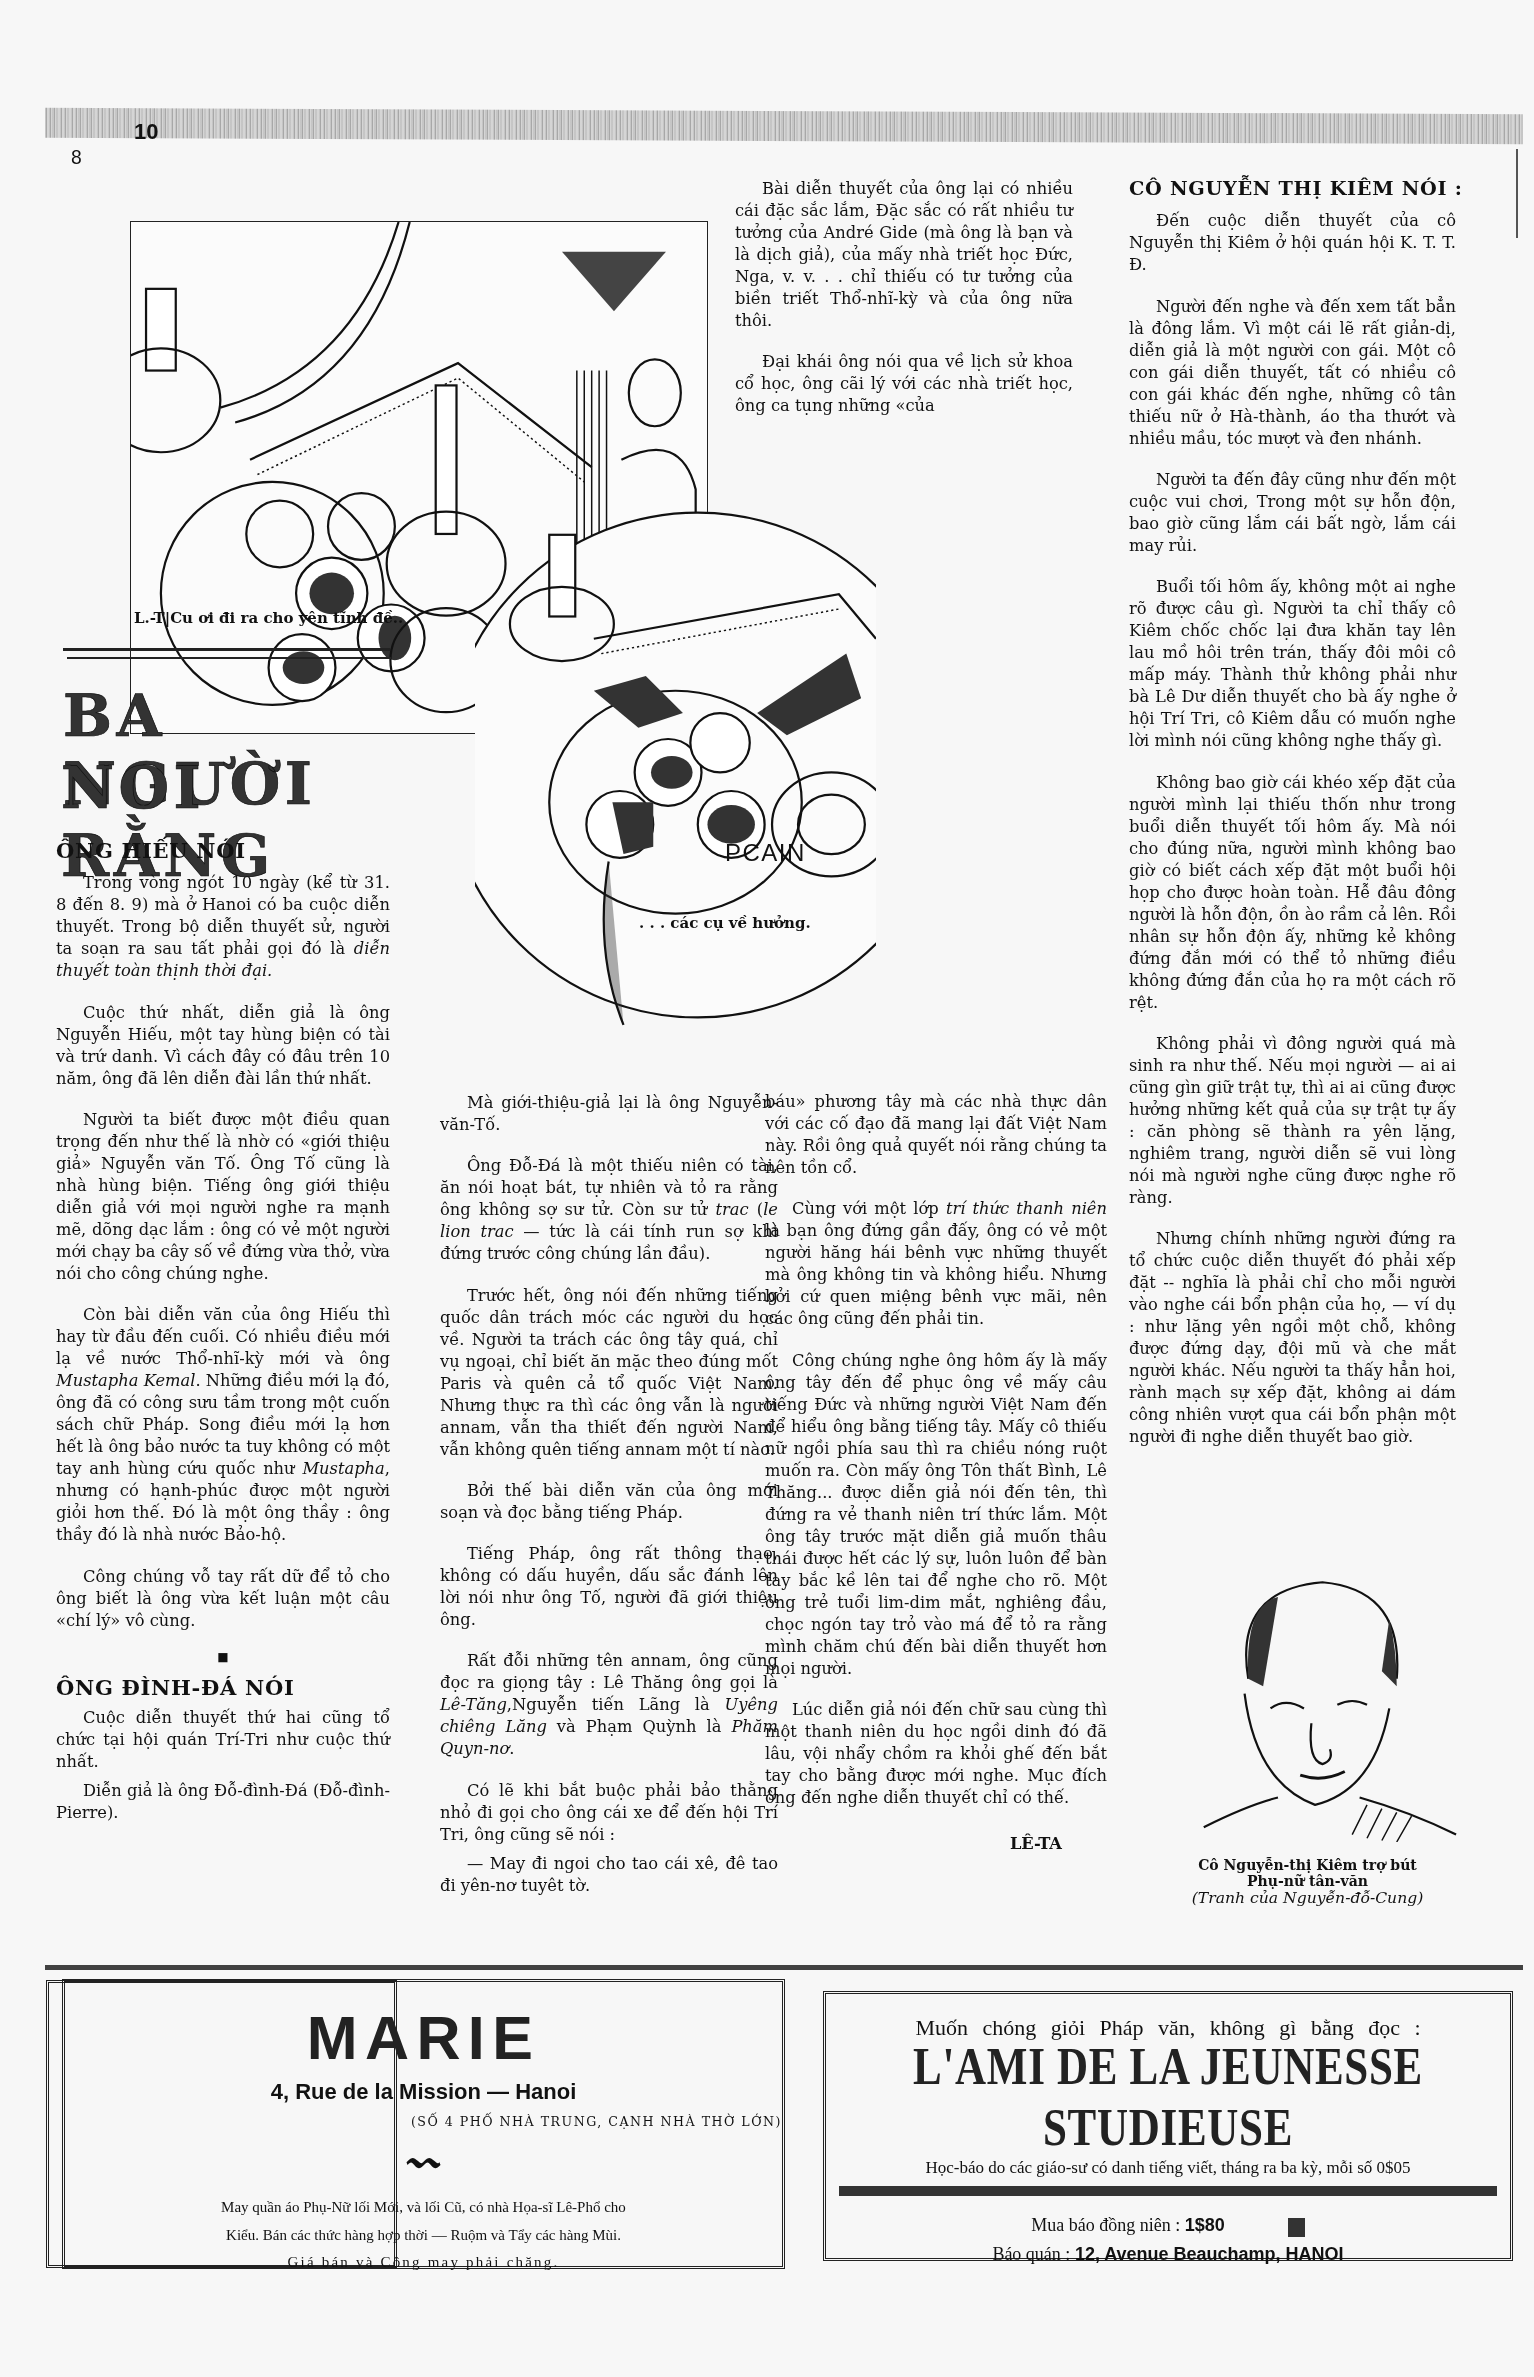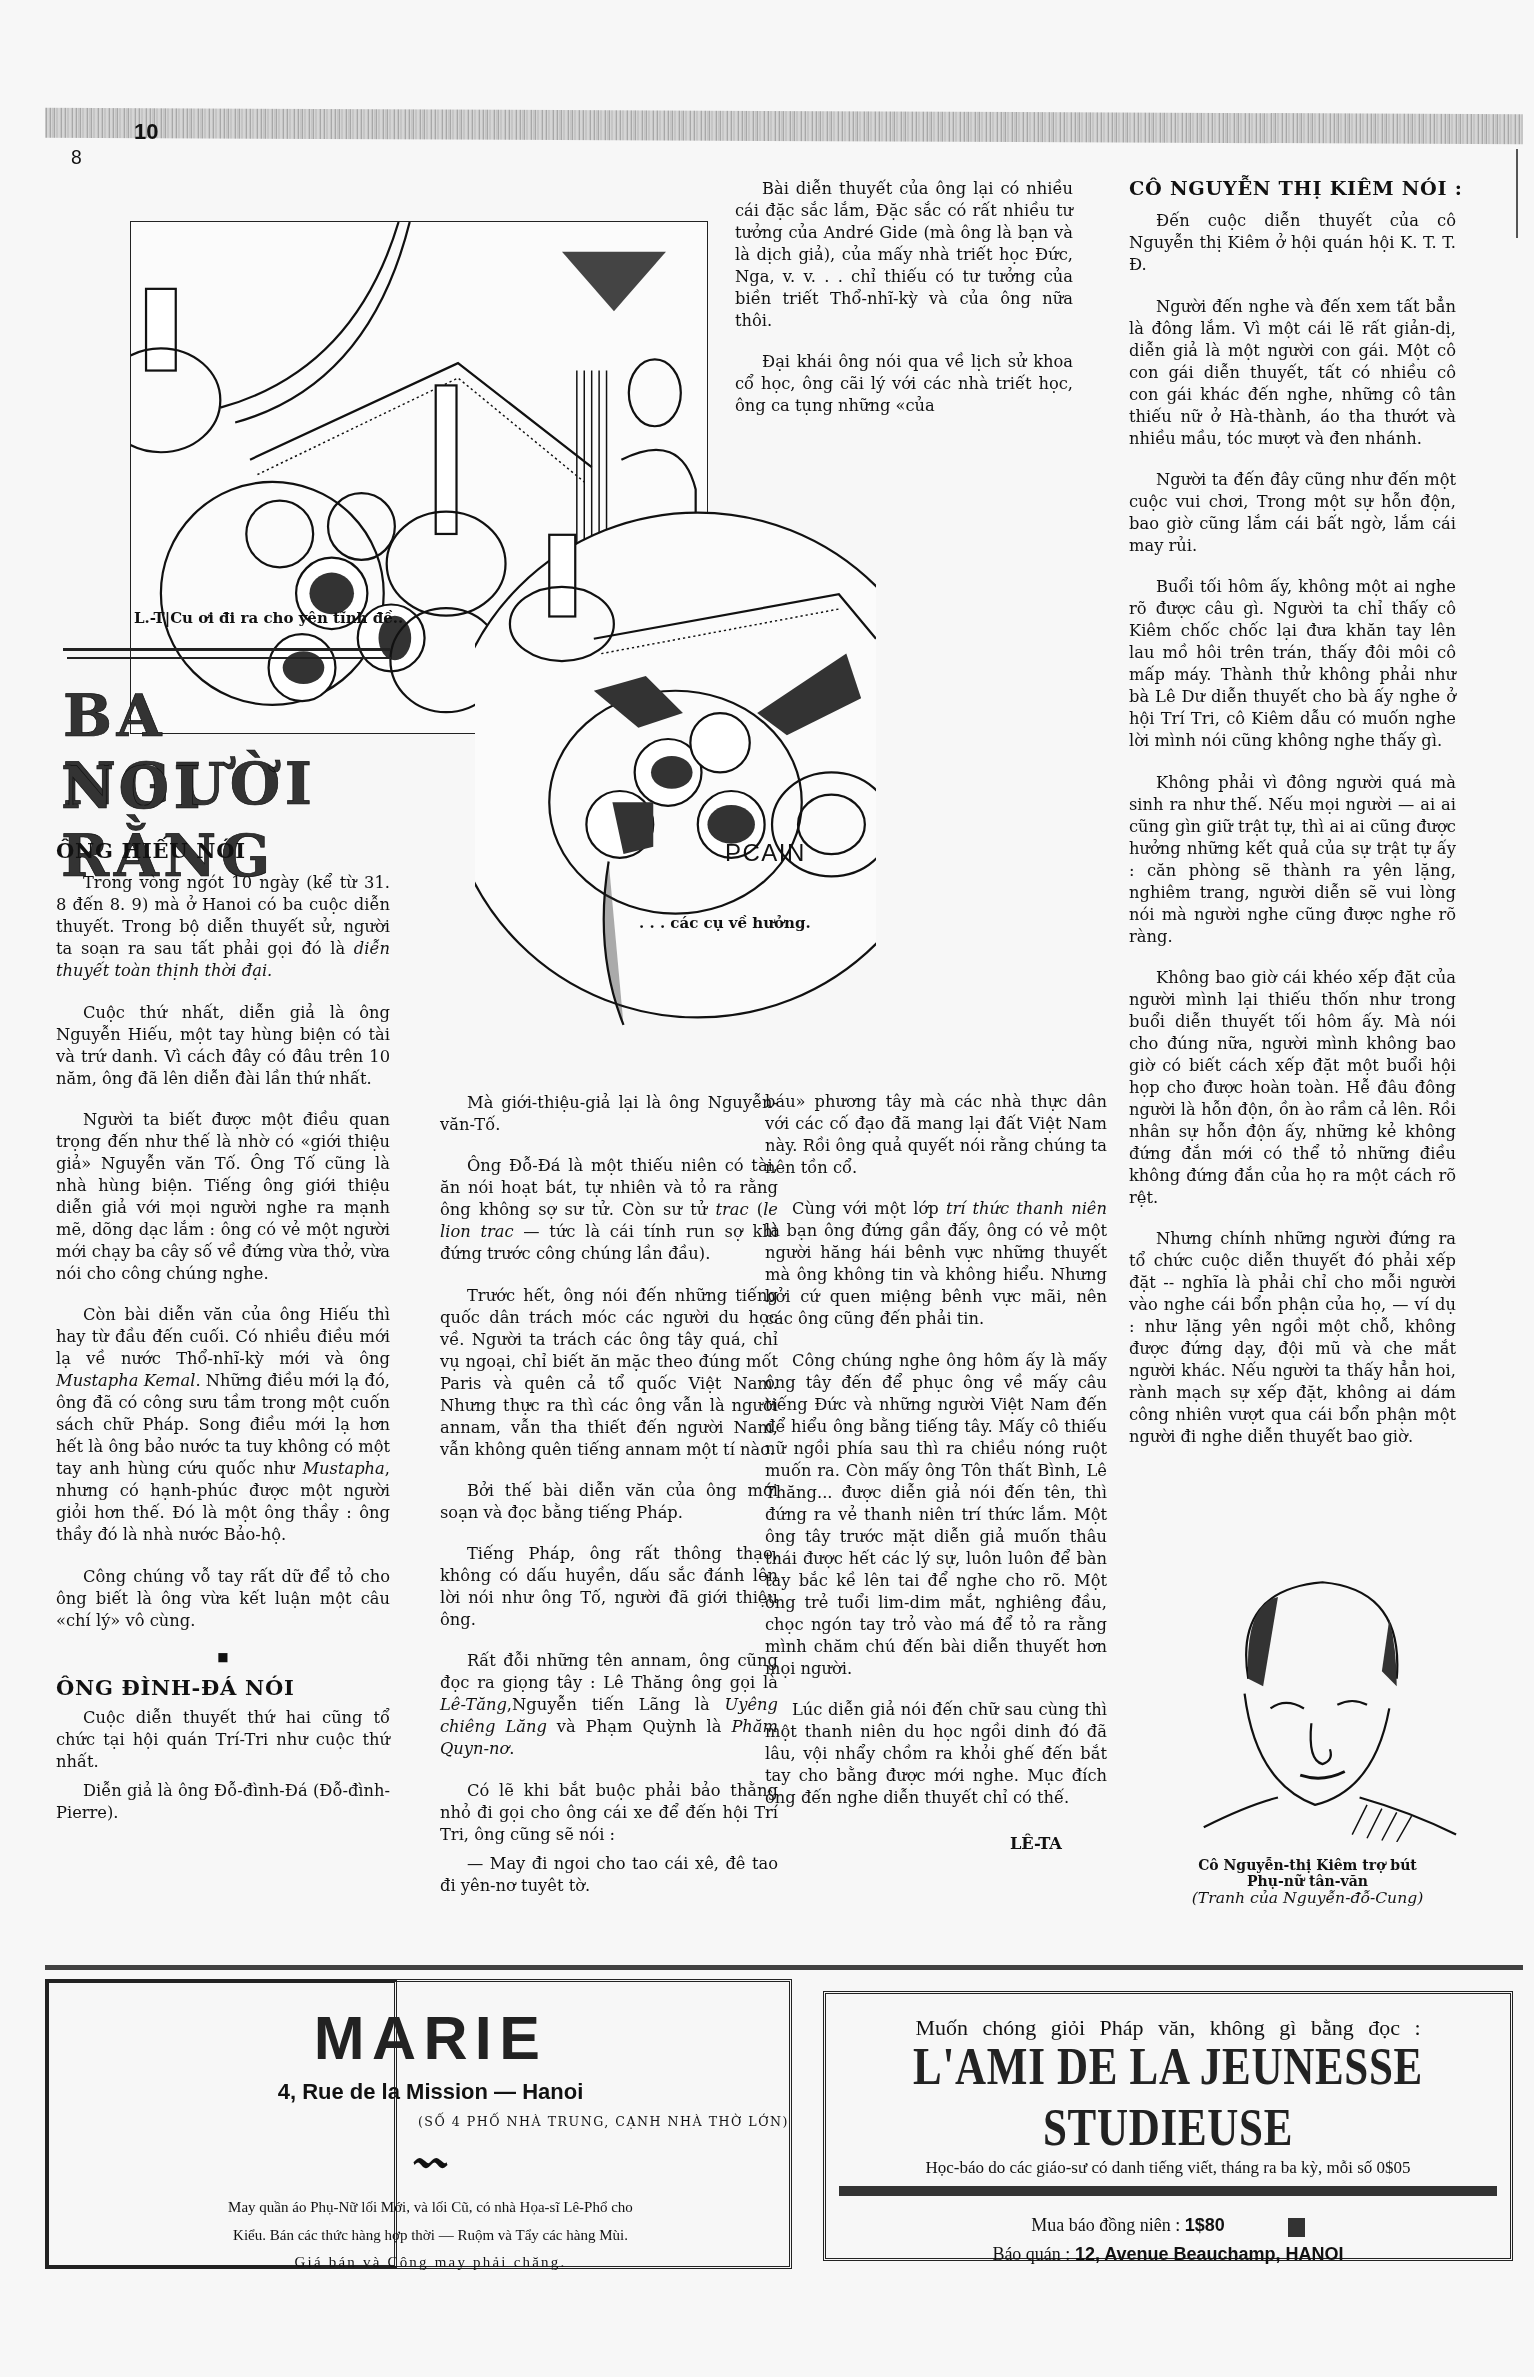--- a/index.html
+++ b/index.html
@@ -136,22 +136,22 @@
   <p>Lúc diễn giả nói đến chữ sau cùng thì một thanh niên du học ngồi dinh đó đã lâu, vội nhẩy chồm ra khỏi ghế đến bắt tay cho bằng được mới nghe. Mục đích ông đến nghe diễn thuyết chỉ có thế.</p>
   <div style="text-align:right; font-weight:bold; padding-right:45px;margin-top:24px;">LÊ-TA</div>
 </div>
 
 <div class="abs col" style="left:1129px; top:178px; width:327px;">
   <div class="subhead" style="font-size:19.3px; margin-bottom:10.4px; white-space:nowrap;">CÔ NGUYỄN THỊ KIÊM NÓI :</div>
   <p>Đến cuộc diễn thuyết của cô Nguyễn thị Kiêm ở hội quán hội K. T. T. Đ.</p>
   <p>Người đến nghe và đến xem tất bẳn là đông lắm. Vì một cái lẽ rất giản-dị, diễn giả là một người con gái. Một cô con gái diễn thuyết, tất có nhiều cô con gái khác đến nghe, những cô tân thiếu nữ ở Hà-thành, áo tha thướt và nhiều mầu, tóc mượt và đen nhánh.</p>
   <p>Người ta đến đây cũng như đến một cuộc vui chơi, Trong một sự hỗn độn, bao giờ cũng lắm cái bất ngờ, lắm cái may rủi.</p>
   <p>Buổi tối hôm ấy, không một ai nghe rõ được câu gì. Người ta chỉ thấy cô Kiêm chốc chốc lại đưa khăn tay lên lau mồ hôi trên trán, thấy đôi môi cô mấp máy. Thành thử không phải như bà Lê Dư diễn thuyết cho bà ấy nghe ở hội Trí Tri, cô Kiêm dẫu có muốn nghe lời mình nói cũng không nghe thấy gì.</p>
+  <p>Không bao giờ cái khéo xếp đặt của người mình lại thiếu thốn như trong buổi diễn thuyết tối hôm ấy. Mà nói cho đúng nữa, người mình không bao giờ có biết cách xếp đặt một buổi hội họp cho được hoàn toàn. Hễ đâu đông người là hỗn độn, ồn ào rầm cả lên. Rồi nhân sự hỗn độn ấy, những kẻ không đứng đắn mới có thể tỏ những điều không đứng đắn của họ ra một cách rõ rệt.</p>
   <p>Không phải vì đông người quá mà sinh ra như thế. Nếu mọi người — ai ai cũng gìn giữ trật tự, thì ai ai cũng được hưởng những kết quả của sự trật tự ấy : căn phòng sẽ thành ra yên lặng, nghiêm trang, người diễn sẽ vui lòng nói mà người nghe cũng được nghe rõ ràng.</p>
-  <p>Không bao giờ cái khéo xếp đặt của người mình lại thiếu thốn như trong buổi diễn thuyết tối hôm ấy. Mà nói cho đúng nữa, người mình không bao giờ có biết cách xếp đặt một buổi hội họp cho được hoàn toàn. Hễ đâu đông người là hỗn độn, ồn ào rầm cả lên. Rồi nhân sự hỗn độn ấy, những kẻ không đứng đắn mới có thể tỏ những điều không đứng đắn của họ ra một cách rõ rệt.</p>
   <p>Nhưng chính những người đứng ra tổ chức cuộc diễn thuyết đó phải xếp đặt -- nghĩa là phải chỉ cho mỗi người vào nghe cái bổn phận của họ, — ví dụ : như lặng yên ngồi một chỗ, không được đứng dạy, đội mũ và che mắt người khác. Nếu người ta thấy hẳn hoi, rành mạch sự xếp đặt, không ai dám công nhiên vượt qua cái bổn phận một người đi nghe diễn thuyết bao giờ.</p>
 </div>
 
 <div class="abs" style="left:1174px; top:1560px; width:297px; height:282px;">
   <svg width="297" height="282" viewBox="0 0 400 380">
     <path d="M100 160 Q80 40 200 30 Q310 40 300 160" stroke="#111" stroke-width="3" fill="none"></path>
     <path d="M100 160 Q95 60 140 50 L120 170 Z" fill="#333"></path>
     <path d="M280 150 L290 80 Q300 120 300 170 Z" fill="#333"></path>
     <path d="M95 180 Q110 300 190 330 Q270 310 290 200" stroke="#111" stroke-width="3" fill="none"></path>
     <path d="M130 200 Q150 185 175 200" stroke="#111" stroke-width="3" fill="none"></path>
@@ -164,21 +164,21 @@
 </div>
 <div class="abs" style="left:1144px; top:1857px; width:327px; text-align:center; font-size:14px; font-weight:bold;">
   <div>Cô Nguyễn-thị Kiêm trợ bút</div>
   <div>Phụ-nữ tân-văn</div>
   <div style="font-style:italic; font-weight:normal; font-size:15.6px;">(Tranh của Nguyễn-đỗ-Cung)</div>
 </div>
 
 <div class="abs rule" style="left:45px; top:1965px; width:1478px; height:4.5px; opacity:.85;"></div>
 
 <div class="abs ad" style="left:46px; top:1980px; width:349px; height:282px; width:345px;"></div>
-<div class="abs ad" style="left:45px; top:1979px; width:717px; height:284px;padding-left:24px;">
+<div class="abs ad" style="left:62px; top:1979px; width:717px; height:284px;">
   <div style="text-align:center; margin-top:21px; font-family:'Liberation Sans',sans-serif; font-weight:bold; font-size:61px; letter-spacing:7.4px; color:#222;">MARIE</div>
   <div style="text-align:center; margin-top:6px; font-family:'Liberation Sans',sans-serif; font-weight:bold; font-size:22px;">4, Rue de la Mission — Hanoi</div>
   <div style="text-align:right; margin-top:9px; font-size:12.6px; letter-spacing:1.5px;">(SỐ 4 PHỐ NHÀ TRUNG, CẠNH NHÀ THỜ LỚN)</div>
   <div style="text-align:center; font-size:33px; margin-top:6px;">〰</div>
   <div style="text-align:center; font-size:15px; margin-top:16.3px; font-family:'Liberation Serif',serif;">May quần áo Phụ-Nữ lối Mới, và lối Cũ, có nhà Họa-sĩ Lê-Phổ cho</div>
   <div style="text-align:center; font-size:15px; margin-top:10.4px; font-family:'Liberation Serif',serif;">Kiểu. Bán các thức hàng hợp thời — Ruộm và Tẩy các hàng Mùi.</div>
   <div style="text-align:center; font-size:15px; margin-top:10.4px; letter-spacing:2.2px; font-family:'Liberation Serif',serif;">Giá bán và Công may phải chăng.</div>
 </div>
 
 <div class="abs ad" style="left:823px; top:1991px; width:684px; height:264px;">

